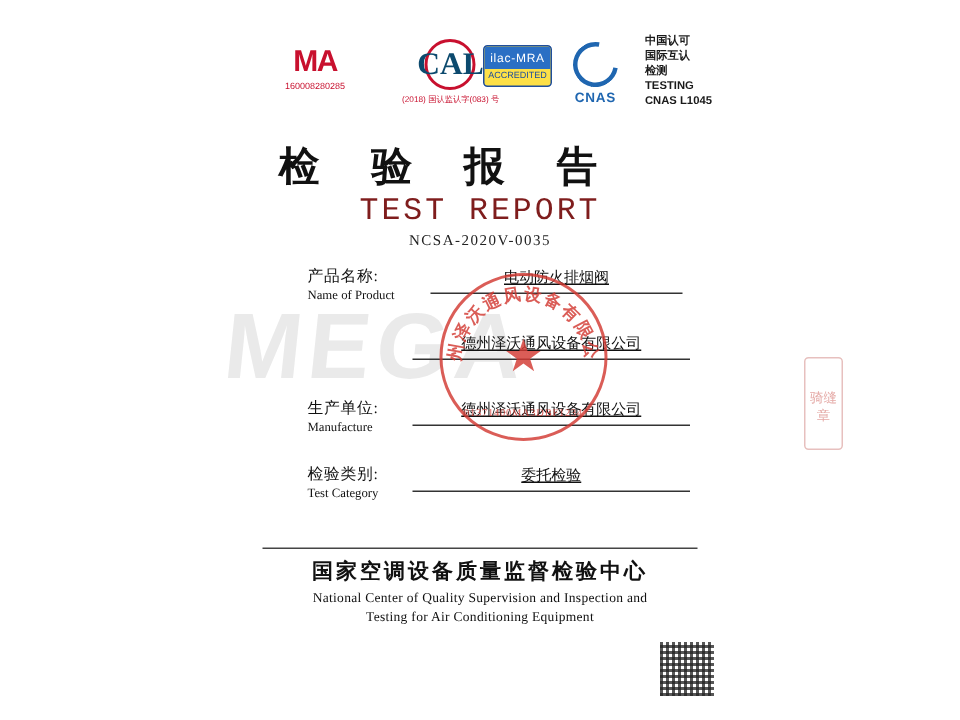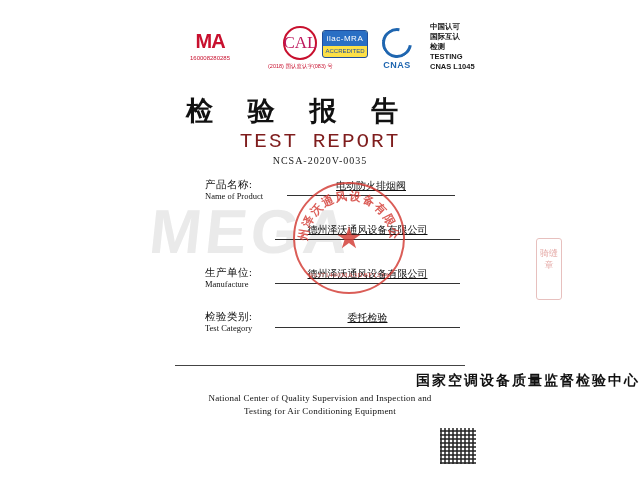--- a/index.html
+++ b/index.html
@@ -62,23 +62,23 @@
     margin: 0 auto;
     position: relative;
     box-sizing: border-box;
   }
   .cal-circle .cal-text {
     position: absolute;
     top: 50%;
     left: 50%;
     transform: translate(-50%,-50%);
     font-family: "Liberation Serif", serif;
-    font-size: 17px;
-    color: #be185d;
-    font-weight: normal;
+    font-size: 21px;
+    color: #0c4a6e;
+    font-weight: bold;
   }
   .cal-sub {
     font-family: "Liberation Sans", sans-serif;
     font-size: 5.5px;
     color: #c8102e;
     margin-top: 3px;
     white-space: nowrap;
   }
 
   
@@ -307,40 +307,40 @@
     top: 238px;
     width: 26px;
     height: 62px;
     border: 1.5px solid #e3b6b3;
     border-radius: 3px;
     color: #e09a96;
     font-family: "Liberation Serif", serif;
     font-size: 9px;
     line-height: 12px;
     text-align: center;
-    padding-top: 8px;
+    padding-top: 20px;
     box-sizing: border-box;
     opacity: 0.85;
     pointer-events: none;
   }
 
   
   .footer-rule {
     position: absolute;
     top: 365px;
     left: 175px;
     width: 290px;
     border-top: 1px solid #444444;
   }
   .org-cn {
     position: absolute;
     top: 372px;
     left: 0;
     width: 640px;
-    text-align: right;
+    text-align: center;
     font-family: "Liberation Serif", serif;
     font-size: 14px;
     font-weight: bold;
     letter-spacing: 2px;
     color: #111111;
   }
   .org-en1 {
     position: absolute;
     top: 393px;
     left: 0;

